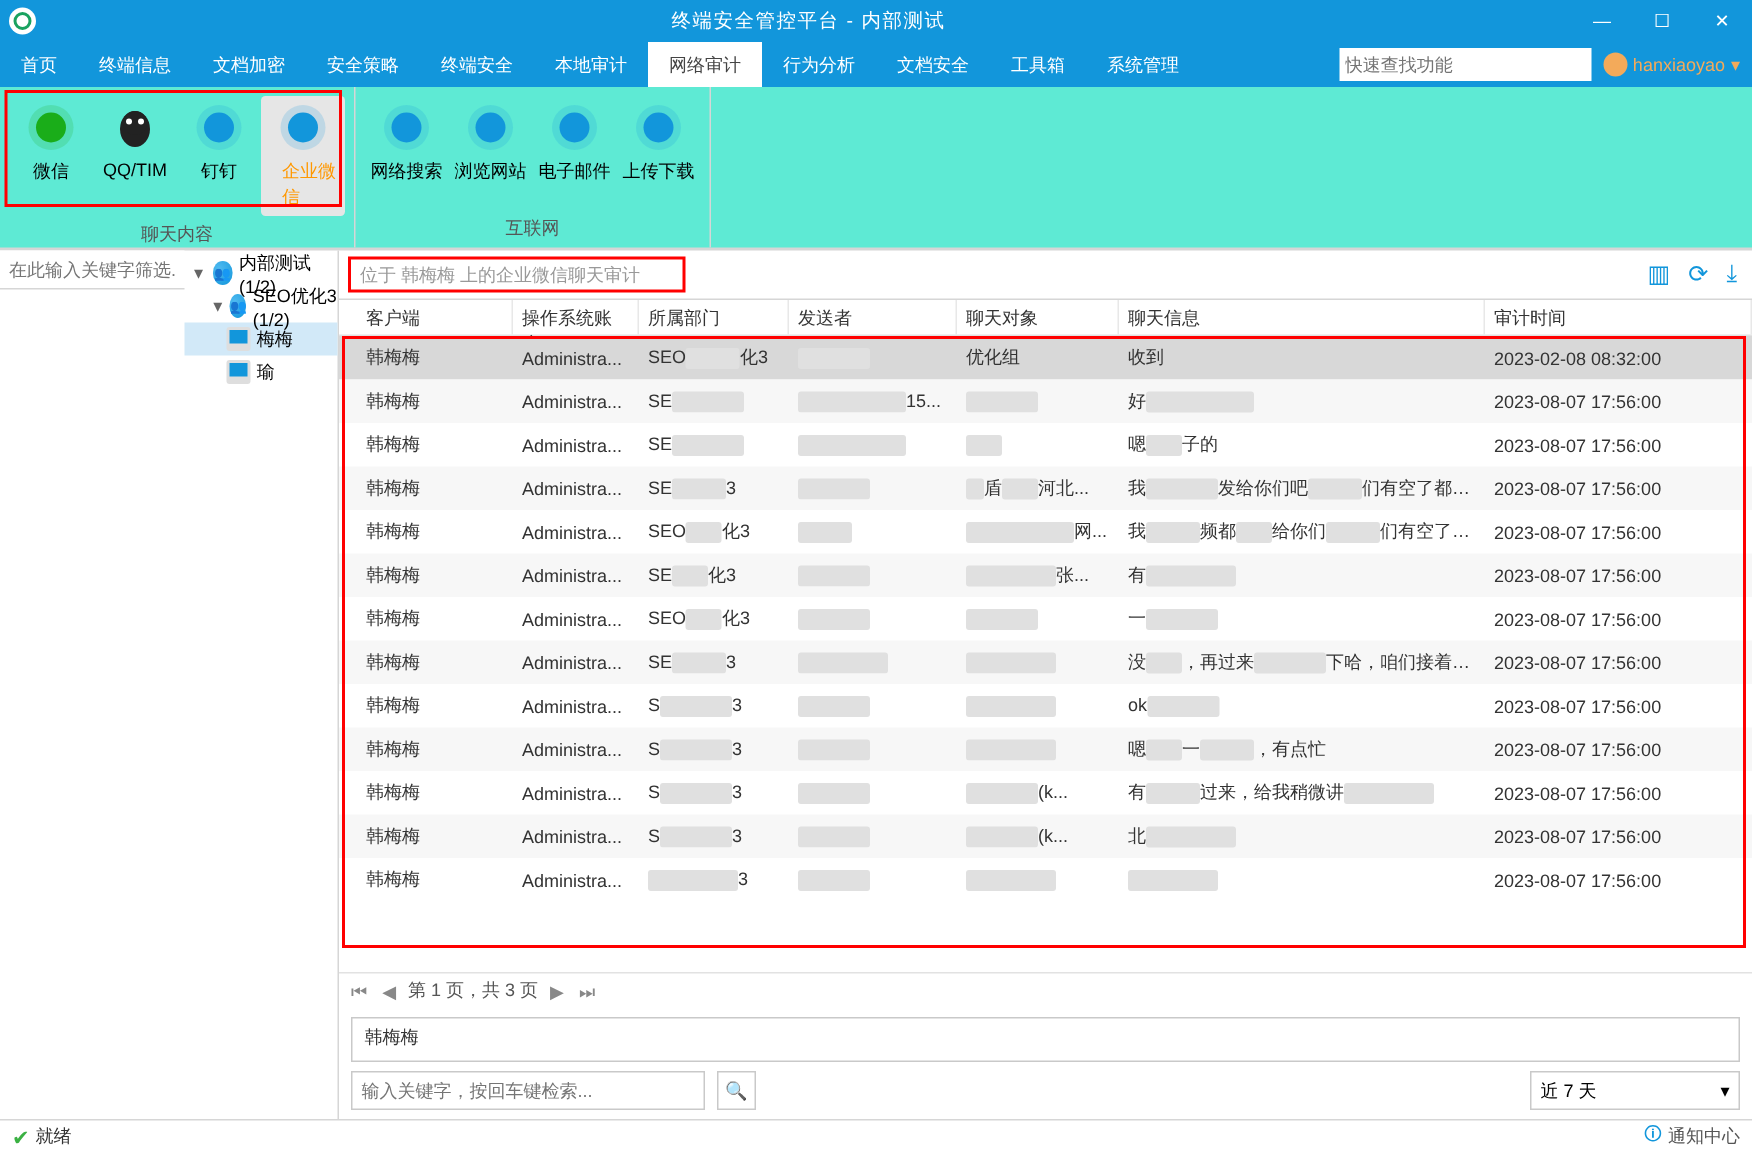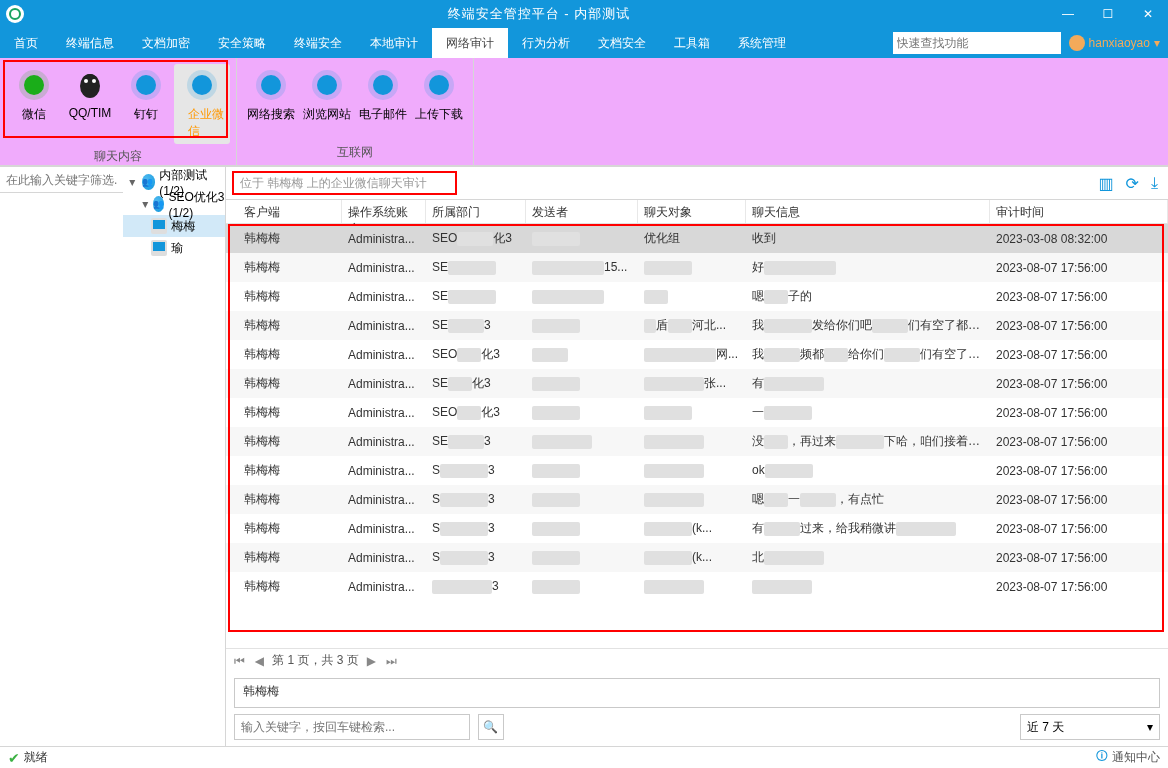--- a/index.html
+++ b/index.html
@@ -11,21 +11,21 @@
 .titlebar .winbtns { display:flex; }
 .titlebar .winbtns div { width:40px; height:28px; display:flex; align-items:center; justify-content:center; cursor:pointer; }
 .menubar { height:30px; background:#1296db; display:flex; align-items:center; }
 .menubar .tabs { display:flex; height:100%; }
 .menubar .tab { padding:0 14px; color:#fff; display:flex; align-items:center; cursor:pointer; }
 .menubar .tab.active { background:#fff; color:#444; }
 .searchbox { margin-left:auto; width:168px; height:22px; background:#fff; display:flex; align-items:center; padding:0 4px; }
 .searchbox input { border:none; outline:none; width:100%; font-size:12px; }
 .userbtn { display:flex; align-items:center; color:#f3aa5a; padding:0 8px; cursor:pointer; }
 .userbtn .usericon { width:16px; height:16px; border-radius:50%; background:#f3aa5a; margin-right:4px; }
-.toolbar { height:108px; background:#f0abfc; border-bottom:1px solid #d6d6d6; display:flex; }
+.toolbar { height:108px; background:#5eead4; border-bottom:1px solid #d6d6d6; display:flex; }
 .toolgroup { display:flex; flex-direction:column; align-items:center; border-right:1px solid #d6d6d6; }
 .toolgroup .items { display:flex; padding:6px 6px 2px; flex:1; }
 .toolgroup .grouplabel { text-align:center; font-size:12px; color:#555; padding:2px 0 4px; width:100%; }
 .toolitem { width:56px; display:flex; flex-direction:column; align-items:center; padding:4px 0; cursor:pointer; border-radius:3px; }
 .toolitem.active { background:#e6e6e6; color:#ff9800; }
 .toolitem .ticon { width:34px; height:34px; border-radius:50%; margin-bottom:4px; display:flex; align-items:center; justify-content:center; }
 .toolitem span { font-size:12px; }
 .redbox-tb { position:absolute; left:3px; top:60px; width:225px; height:78px; border:2px solid #ff0000; pointer-events:none; }
 .main { height:calc(100% - 166px - 22px); display:flex; border-top:1px solid #d6d6d6; }
 .side { width:235px; border-right:1px solid #d6d6d6; display:flex; flex-direction:row; }
@@ -247,21 +247,21 @@
           <div class="c6">审计时间</div>
         </div>
       <div class="gbody" id="gbody">
           <div class="grow sel">
             <div class="c0">韩梅梅</div>
             <div class="c1">Administra...</div>
             <div class="c2">SEO<span class="blur" style="width:36px">      </span>化3</div>
             <div class="c3"><span class="blur" style="width:48px">        </span></div>
             <div class="c4">优化组</div>
             <div class="c5">收到</div>
-            <div class="c6">2023-03-08 08:32:00</div>
+            <div class="c6">2023-02-08 08:32:00</div>
           </div>
           <div class="grow">
             <div class="c0">韩梅梅</div>
             <div class="c1">Administra...</div>
             <div class="c2">SE<span class="blur" style="width:48px">        </span></div>
             <div class="c3"><span class="blur" style="width:72px">            </span>15...</div>
             <div class="c4"><span class="blur" style="width:48px">        </span></div>
             <div class="c5">好<span class="blur" style="width:72px">            </span></div>
             <div class="c6">2023-08-07 17:56:00</div>
           </div>

